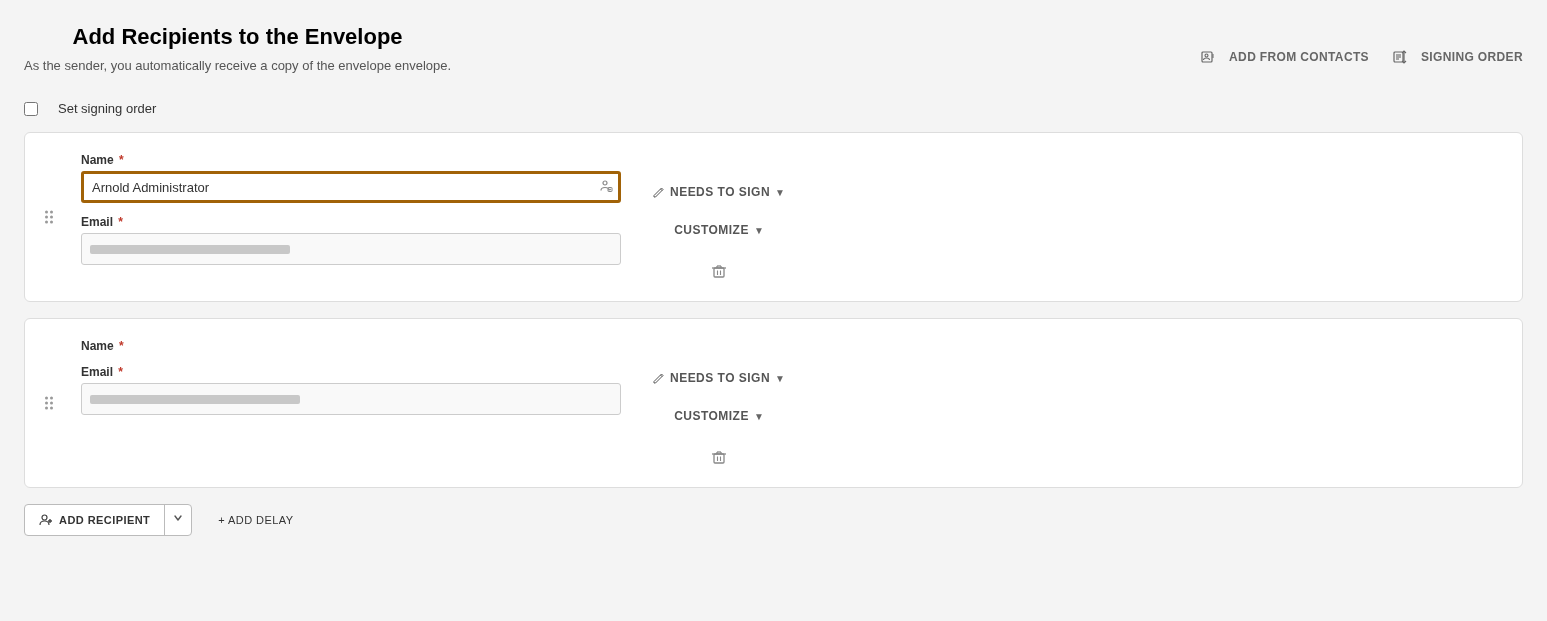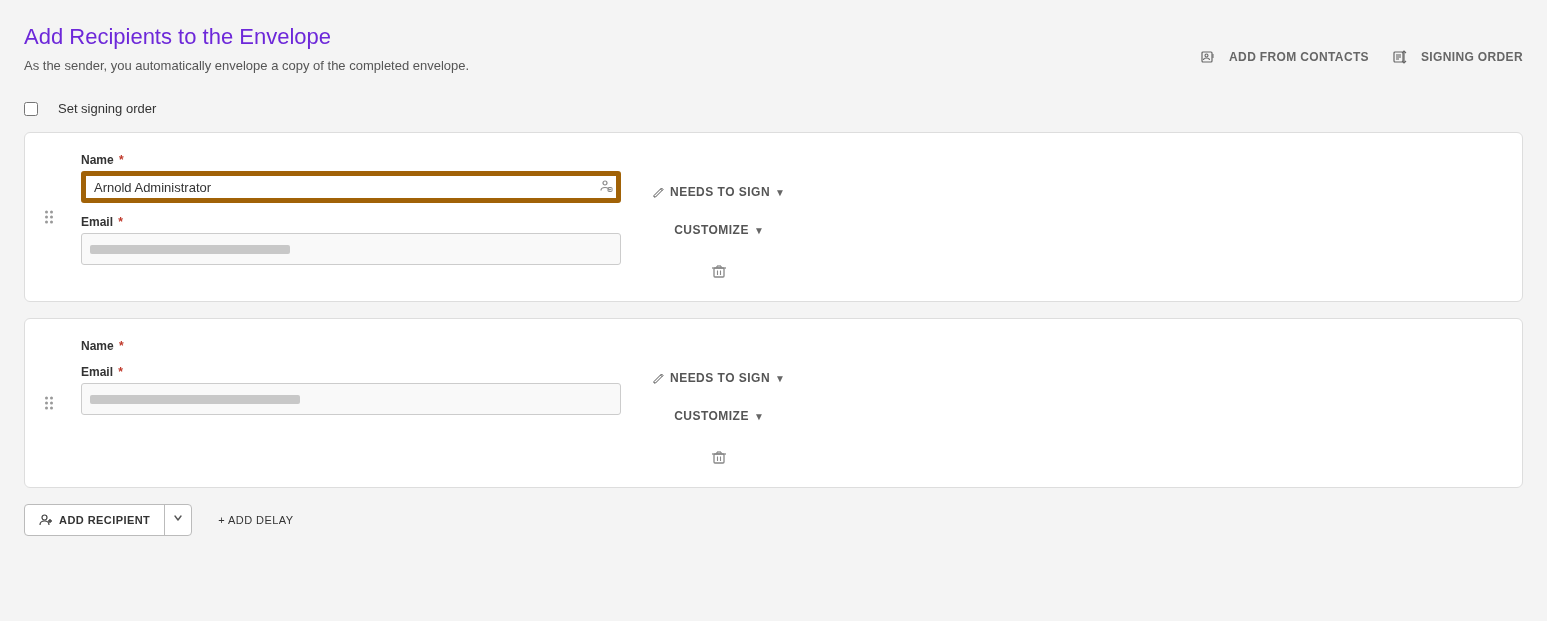--- a/index.html
+++ b/index.html
@@ -11,23 +11,24 @@
       display: flex;
       align-items: flex-start;
       padding: 24px;
     }
     .page-container {
       width: 100%;
       background: #f4f4f4;
     }
     .page-title {
       font-size: 22px;
-      font-weight: 400;
-      color: #6d28d9;
+      font-weight: 700;
+      color: #000000;
       margin-bottom: 8px;
+      text-align: center;
     }
     .subtitle {
       font-size: 13px;
       color: #555;
       margin-bottom: 16px;
     }
     .header-row {
       display: flex;
       align-items: center;
       justify-content: space-between;
@@ -113,21 +114,21 @@
     .required-star {
       color: #c0392b;
       margin-left: 2px;
     }
     .field-input-wrapper {
       position: relative;
     }
     .field-input {
       width: 100%;
       height: 32px;
-      border: 5px solid #a16207;
+      border: 3px solid #a16207;
       border-radius: 3px;
       padding: 0 32px 0 8px;
       font-size: 13px;
       color: #333;
       background: #fff;
       outline: none;
     }
     .contact-icon {
       position: absolute;
       right: 8px;
@@ -245,21 +246,21 @@
     }
   </style>
 </head>
 <body>
 
 <div class="page-container">
 
   <div class="header-row">
     <div>
       <h1 class="page-title">Add Recipients to the Envelope</h1>
-      <p class="subtitle">As the sender, you automatically envelope a copy of the completed envelope.</p>
+      <p class="subtitle">As the sender, you automatically receive a copy of the envelope envelope.</p>
     </div>
     <div class="header-actions">
       <button class="header-action-btn">
         <svg width="14" height="14" viewBox="0 0 14 14" fill="none" xmlns="http://www.w3.org/2000/svg">
           <rect x="1" y="2" width="10" height="10" rx="1" stroke="#666" stroke-width="1.2" fill="none"></rect>
           <line x1="11" y1="5" x2="13" y2="5" stroke="#666" stroke-width="1.2"></line>
           <line x1="11" y1="7" x2="13" y2="7" stroke="#666" stroke-width="1.2"></line>
           <circle cx="5.5" cy="5.5" r="1.5" stroke="#666" stroke-width="1.1" fill="none"></circle>
           <path d="M2.5 10c0-1.657 1.343-2 3-2s3 .343 3 2" stroke="#666" stroke-width="1.1" fill="none"></path>
         </svg>

